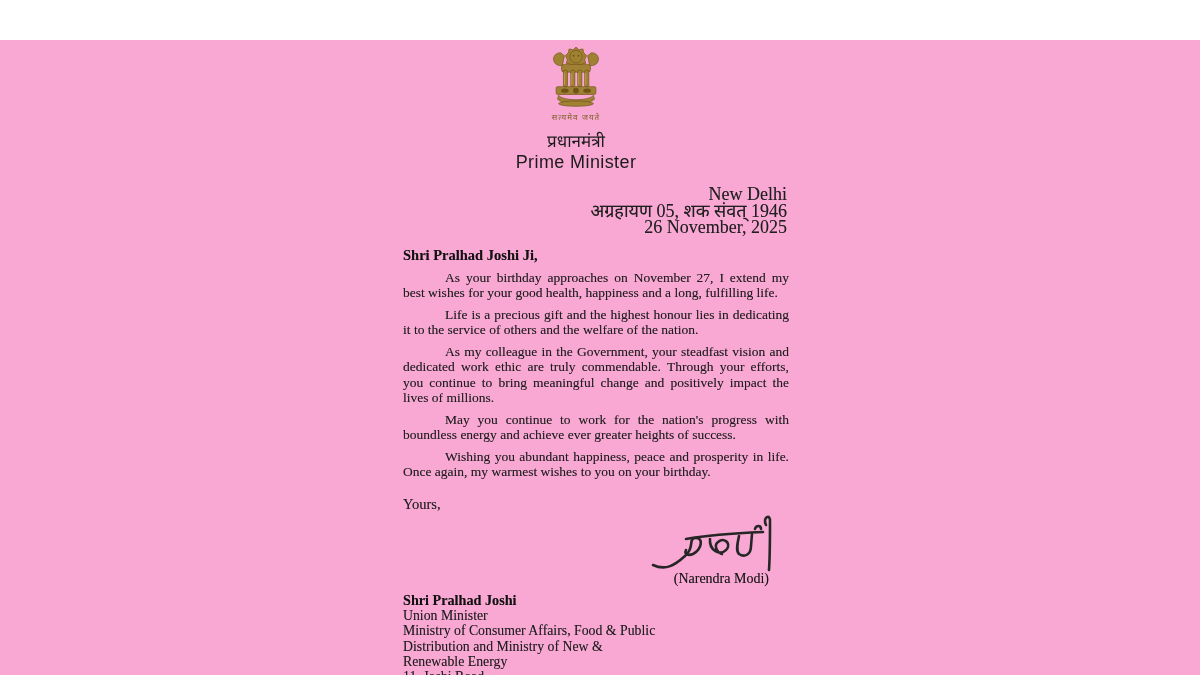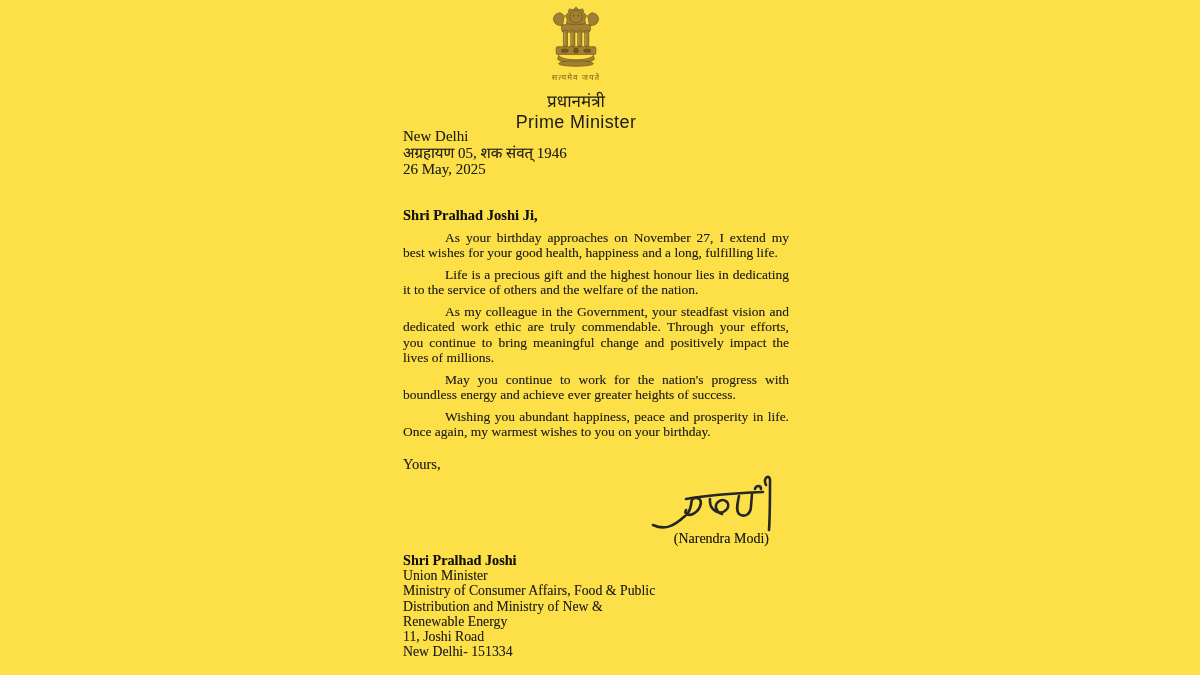--- a/index.html
+++ b/index.html
@@ -1,19 +1,19 @@
 <!DOCTYPE html>
 <html><head>
 <meta charset="utf-8">
 <style>
   * { margin: 0; padding: 0; box-sizing: border-box; }
   html, body { width: 1200px; height: 675px; background: #ffffff; overflow: hidden; }
   body { font-family: "Liberation Serif", "DejaVu Serif", serif; color: #222; position: relative; }
 
-  .page { position: absolute; inset: 0; background: #fde047; }
+  .page { position: absolute; inset: 0; background: #f9a8d4; margin-top: 40px; }
 
   
   .letterhead {
     position: absolute; left: 576px; top: 4px; transform: translateX(-50%);
     text-align: center; width: 300px;
   }
   .emblem-wrap { display: inline-block; line-height: 0; }
   .emblem-caption {
     font-size: 8px; color: #7a5c1e; letter-spacing: 1px; line-height: 10px;
     margin-top: 1px; font-family: "DejaVu Sans", "Liberation Serif", serif;
@@ -22,22 +22,22 @@
     margin-top: 9px; font-size: 17px; color: #1a1a1a; line-height: 20px;
     font-family: "Liberation Serif", "DejaVu Sans", serif;
   }
   .title-english {
     font-size: 18px; color: #1b1b1b; line-height: 20px; letter-spacing: 0.4px;
     font-family: "Liberation Sans", "DejaVu Sans", sans-serif;
   }
 
   
   .dateline {
-    position: absolute; left: 403px; top: 128px; width: 384px;
-    text-align: left; font-size: 15px; line-height: 16.5px; color: #1f1f1f;
+    position: absolute; left: 403px; top: 146px; width: 384px;
+    text-align: right; font-size: 18px; line-height: 16.5px; color: #1f1f1f;
     text-shadow: 0 0 0.4px rgba(0,0,0,0.35);
   }
 
   
   .body-block {
     position: absolute; left: 403px; top: 208px; width: 386px;
     font-size: 13.5px; line-height: 15.5px; color: #1e1e1e;
     text-shadow: 0 0 0.4px rgba(0,0,0,0.35);
   }
   .salutation { font-weight: bold; font-size: 14.5px; color: #111; }
@@ -109,21 +109,21 @@
       </svg>
     </span>
     <div class="emblem-caption">सत्यमेव जयते</div>
     <div class="title-hindi">प्रधानमंत्री</div>
     <div class="title-english">Prime Minister</div>
   </div>
 
   <div class="dateline">
     <div>New Delhi</div>
     <div>अग्रहायण 05, शक संवत् 1946</div>
-    <div>26 May, 2025</div>
+    <div>26 November, 2025</div>
   </div>
 
   <div class="body-block">
     <div class="salutation">Shri Pralhad Joshi Ji,</div>
     <div class="para">As your birthday approaches on November 27, I extend my best wishes for your good health, happiness and a long, fulfilling life.</div>
     <div class="para">Life is a precious gift and the highest honour lies in dedicating it to the service of others and the welfare of the nation.</div>
     <div class="para">As my colleague in the Government, your steadfast vision and dedicated work ethic are truly commendable. Through your efforts, you continue to bring meaningful change and positively impact the lives of millions.</div>
     <div class="para">May you continue to work for the nation's progress with boundless energy and achieve ever greater heights of success.</div>
     <div class="para">Wishing you abundant happiness, peace and prosperity in life. Once again, my warmest wishes to you on your birthday.</div>
   </div>

